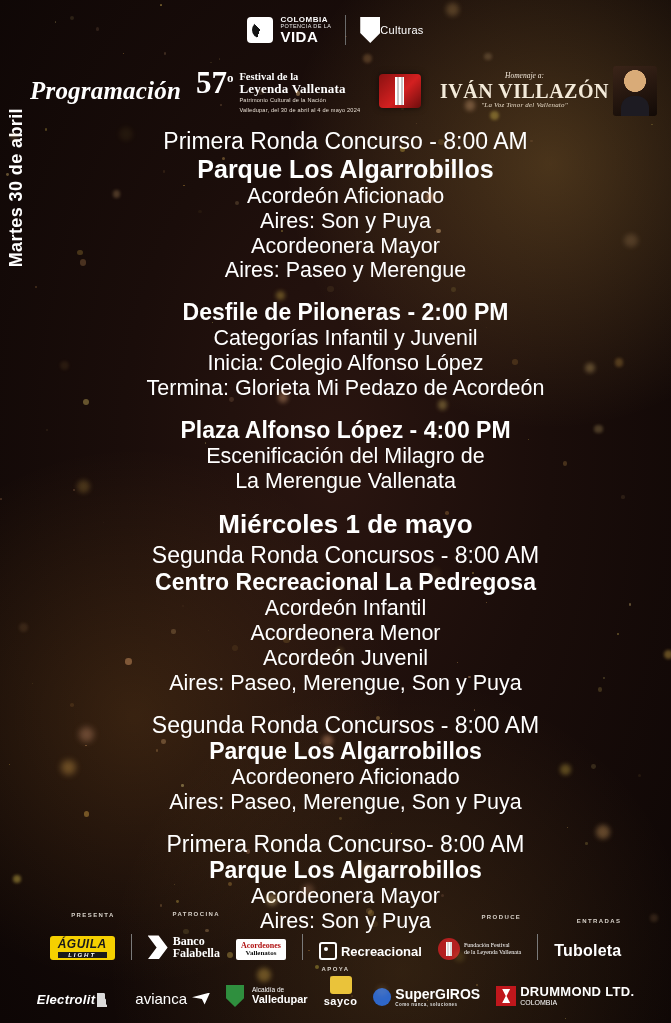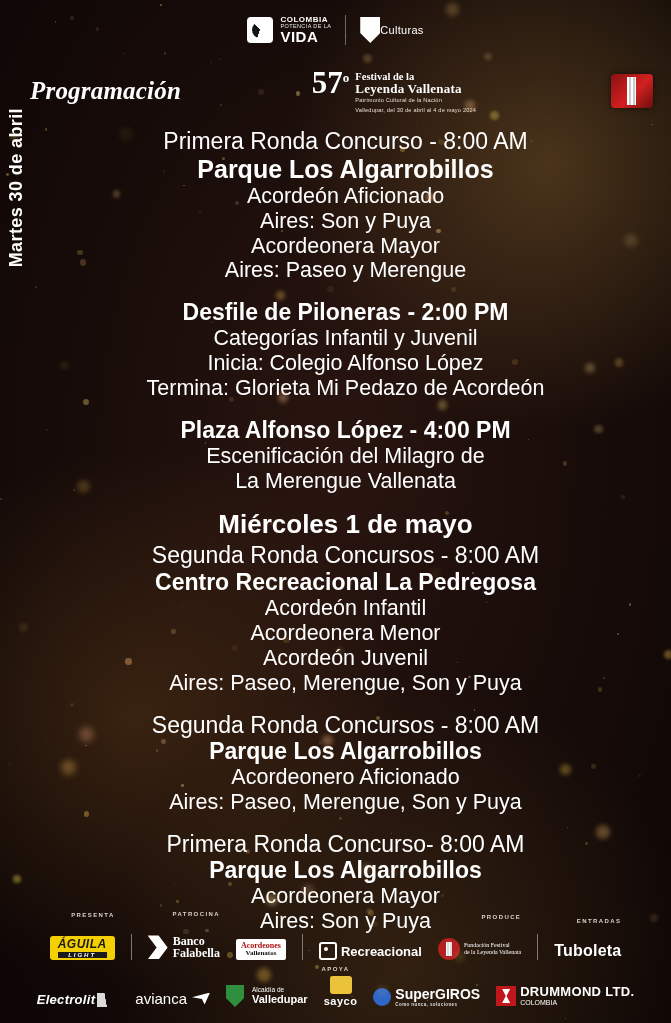--- a/index.html
+++ b/index.html
@@ -221,20 +221,28 @@
       <div class="fest-txt">
         <div class="f1">Festival de la</div>
         <div class="f2">Leyenda Vallenata</div>
         <div class="f3">Patrimonio Cultural de la Nación</div>
         <div class="f4">Valledupar, del 30 de abril al 4 de mayo 2024</div>
       </div>
     </div>
 
     <div class="acc-badge"></div>
 
+    <div class="hom-block">
+      <div class="hom-txt">
+        <div class="h1">Homenaje a:</div>
+        <div class="h2">IVÁN VILLAZÓN</div>
+        <div class="h3">"La Voz Tenor del Vallenato"</div>
+      </div>
+      <div class="portrait"></div>
+    </div>
   </div>
 
   <div class="vdate">Martes 30 de abril</div>
 
   <div class="program" id="program-root">
       <div class="blk">
         <div class="ln s24">Primera Ronda Concurso - 8:00 AM</div>
         <div class="ln s26 l-bold">Parque Los Algarrobillos</div>
         <div class="ln s22">Acordeón Aficionado</div>
         <div class="ln s22">Aires: Son y Puya</div>

